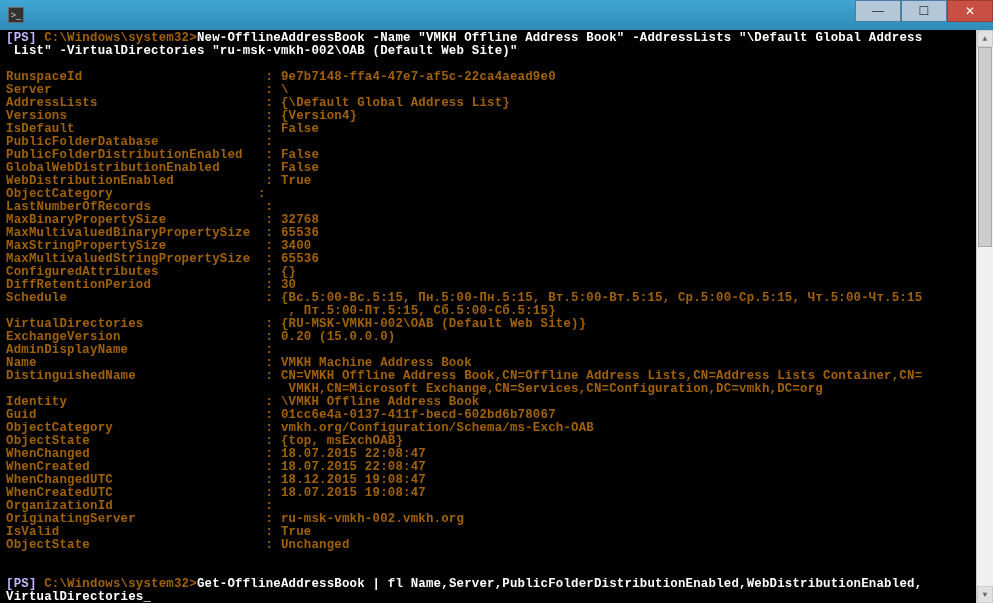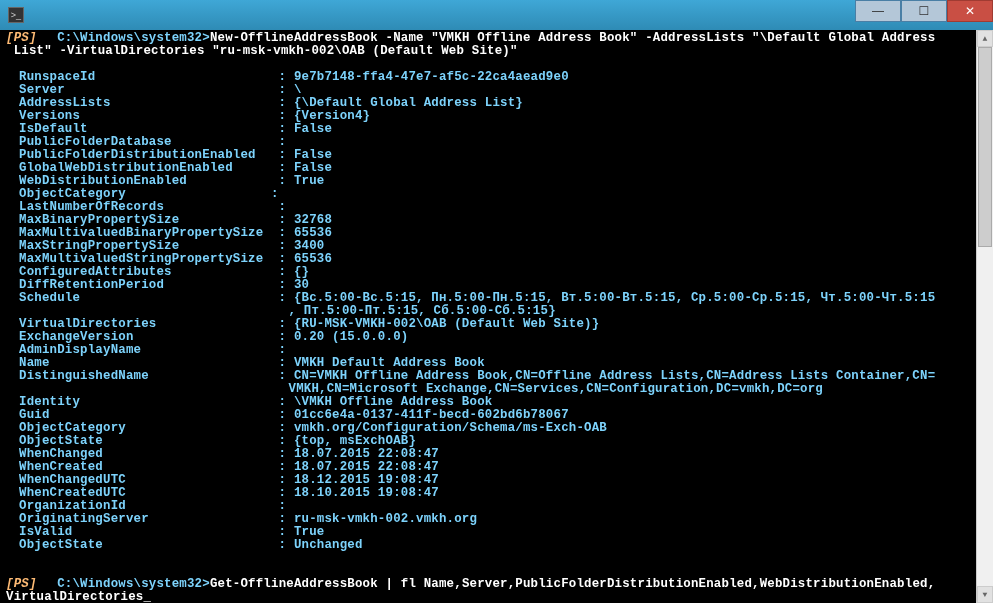--- a/index.html
+++ b/index.html
@@ -85,23 +85,23 @@
       border: 1px solid #ccc;
     }
     .scroll-thumb {
       position: absolute;
       top: 17px; left: 1px; right: 1px;
       height: 200px;
       background: #cdcdcd;
       border: 1px solid #aaa;
     }
     .scroll-arrow.down { position: absolute; bottom: 0; left: 0; right: 0; }
-    .yellow { color: #fdba74; font-style: italic; }
+    .yellow { color: #c4b5fd; }
     .white { color: #ffffff; }
-    .gray { color: #7dd3fc; margin-left: 13px; }
+    .gray { color: #a16207; }
   </style>
 </head>
 <body>
 
 <div class="titlebar">
   <span class="titlebar-icon">&gt;_</span>
   <div class="win-controls">
     <div class="win-btn">
         <span>—</span>
       </div>
@@ -133,31 +133,31 @@
 <span class="gray">MaxMultivaluedBinaryPropertySize  : 65536</span>
 <span class="gray">MaxStringPropertySize             : 3400</span>
 <span class="gray">MaxMultivaluedStringPropertySize  : 65536</span>
 <span class="gray">ConfiguredAttributes              : {}</span>
 <span class="gray">DiffRetentionPeriod               : 30</span>
 <span class="gray">Schedule                          : {Вс.5:00-Вс.5:15, Пн.5:00-Пн.5:15, Вт.5:00-Вт.5:15, Ср.5:00-Ср.5:15, Чт.5:00-Чт.5:15
                                      , Пт.5:00-Пт.5:15, Сб.5:00-Сб.5:15}</span>
 <span class="gray">VirtualDirectories                : {RU-MSK-VMKH-002\OAB (Default Web Site)}</span>
 <span class="gray">ExchangeVersion                   : 0.20 (15.0.0.0)</span>
 <span class="gray">AdminDisplayName                  : </span>
-<span class="gray">Name                              : VMKH Default Address Book</span>
+<span class="gray">Name                              : VMKH Machine Address Book</span>
 <span class="gray">DistinguishedName                 : CN=VMKH Offline Address Book,CN=Offline Address Lists,CN=Address Lists Container,CN=
                                      VMKH,CN=Microsoft Exchange,CN=Services,CN=Configuration,DC=vmkh,DC=org</span>
 <span class="gray">Identity                          : \VMKH Offline Address Book</span>
 <span class="gray">Guid                              : 01cc6e4a-0137-411f-becd-602bd6b78067</span>
 <span class="gray">ObjectCategory                    : vmkh.org/Configuration/Schema/ms-Exch-OAB</span>
 <span class="gray">ObjectState                       : {top, msExchOAB}</span>
 <span class="gray">WhenChanged                       : 18.07.2015 22:08:47</span>
 <span class="gray">WhenCreated                       : 18.07.2015 22:08:47</span>
 <span class="gray">WhenChangedUTC                    : 18.12.2015 19:08:47</span>
-<span class="gray">WhenCreatedUTC                    : 18.10.2015 19:08:47</span>
+<span class="gray">WhenCreatedUTC                    : 18.07.2015 19:08:47</span>
 <span class="gray">OrganizationId                    : </span>
 <span class="gray">OriginatingServer                 : ru-msk-vmkh-002.vmkh.org</span>
 <span class="gray">IsValid                           : True</span>
 <span class="gray">ObjectState                       : Unchanged</span>
 
 
 <span class="yellow">[PS]</span><span class="gray"> C:\Windows\system32&gt;</span><span class="white">Get-OfflineAddressBook | fl Name,Server,PublicFolderDistributionEnabled,WebDistributionEnabled,
 VirtualDirectories_</span></div>
   <div class="scrollbar">
     <div class="scroll-arrow">▲</div>

